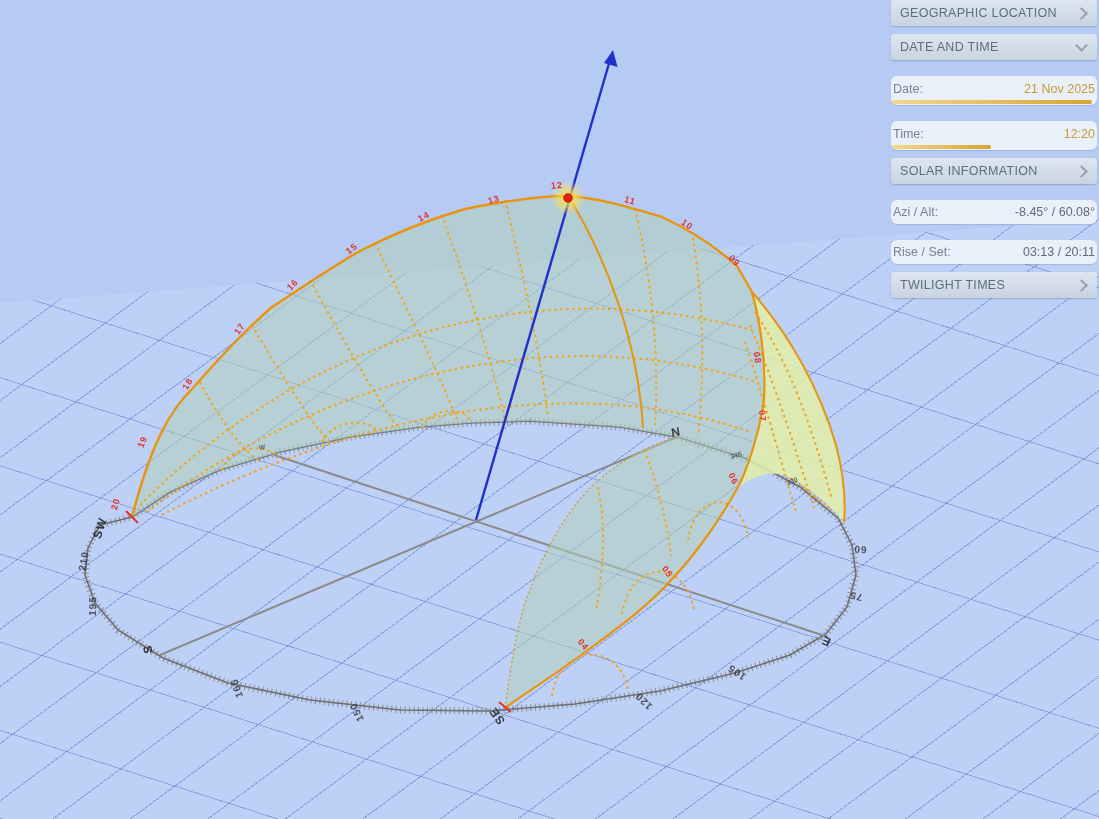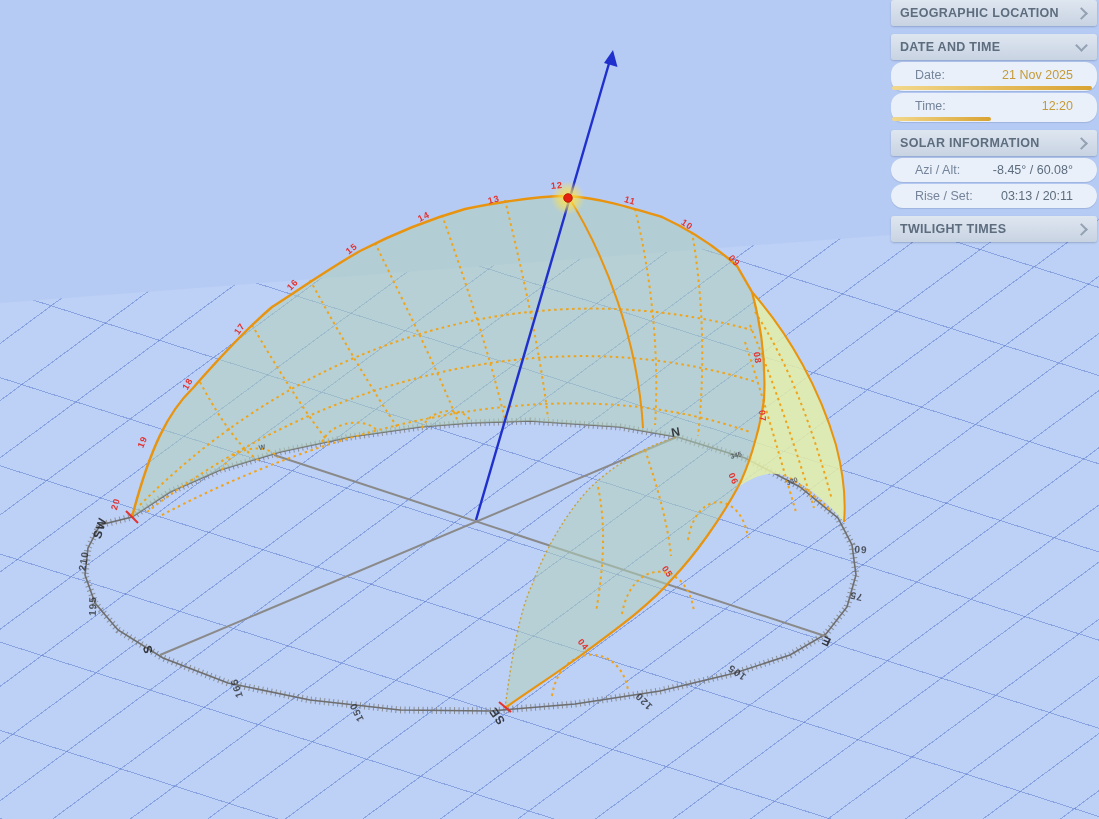--- a/index.html
+++ b/index.html
@@ -32,26 +32,26 @@
   .hr{font-size:9px;color:#e4322e;letter-spacing:1px;font-weight:bold;}
   
   #sidebar{position:absolute;top:0;left:891px;width:206px;}
   .panel{margin-bottom:8px;}
   .phead{
     height:26px;display:flex;align-items:center;justify-content:space-between;
     padding:0 9px;border-radius:3px;cursor:pointer;
     background:linear-gradient(#dee6f0,#c8d3e2);
     box-shadow:0 1px 2px rgba(30,50,90,0.25);
   }
-  .phead .ptitle{font-size:12.5px;font-weight:bold;color:#5d6d7e;letter-spacing:0.3px;}
+  .phead .ptitle{font-size:12.5px;font-weight:normal;color:#5d6d7e;letter-spacing:0.3px;}
   .chev{width:7px;height:7px;border-right:2px solid #93a1b2;border-bottom:2px solid #93a1b2;margin-right:2px;}
   .chev-right{transform:rotate(-45deg);}
   .chev-down{transform:rotate(45deg);margin-top:-3px;}
   .srow{
-    position:relative;height:24px;margin-top:2px;padding:0 24px;border-radius:12px;
+    position:relative;height:24px;margin-top:16px;padding:0 2px;border-radius:6px;
     display:flex;align-items:center;justify-content:space-between;
     background:#e9f0f9;box-shadow:0 1px 1px rgba(30,50,90,0.15);
     font-size:12.5px;
   }
   .srow.slider{height:25px;padding-bottom:4px;}
   .rlabel{color:#74849a;}
   .rvalue{color:#5d6d7e;}
   .rvalue.gold{color:#c49b38;}
   .gbar{
     position:absolute;left:1px;bottom:1px;height:4px;border-radius:2px;

